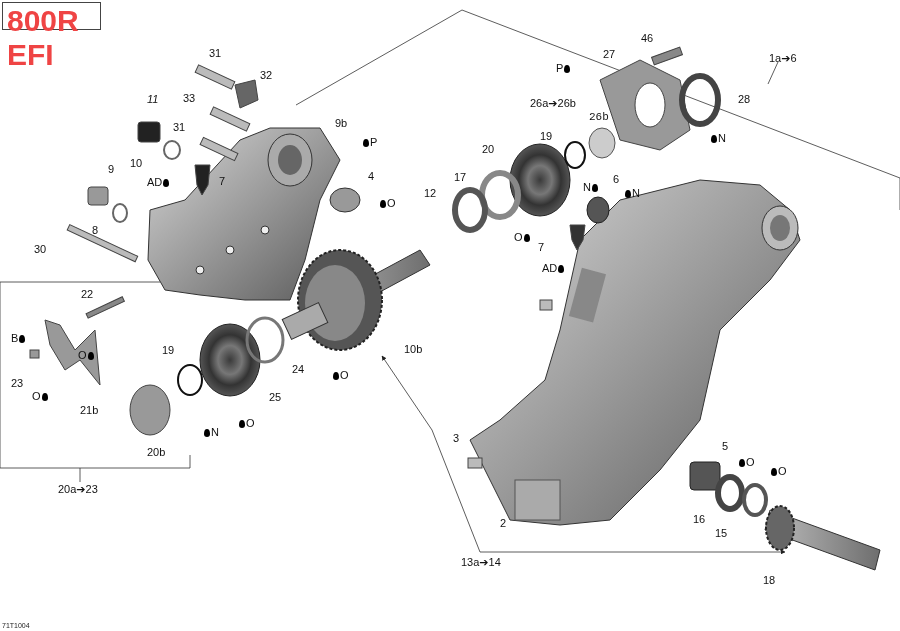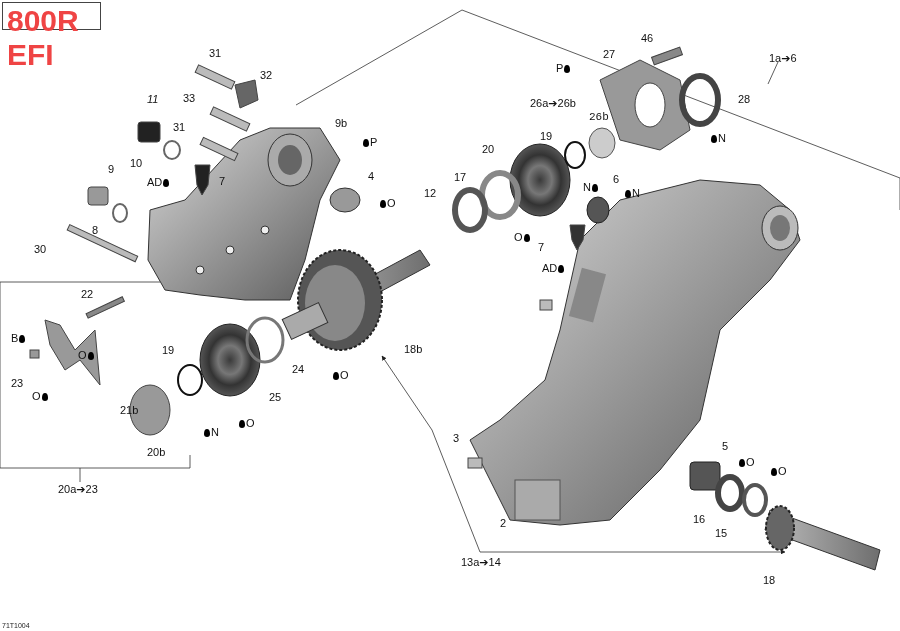--- a/index.html
+++ b/index.html
@@ -127,26 +127,26 @@
     <span class="lbl" style="left: 173px; top: 121px;">31</span>
     <span class="lbl" style="left: 335px; top: 117px;">9b</span>
     <span class="lbl" style="left: 130px; top: 157px;">10</span>
     <span class="lbl" style="left: 108px; top: 163px;">9</span>
     <span class="lbl" style="left: 219px; top: 175px;">7</span>
     <span class="lbl" style="left: 368px; top: 170px;">4</span>
     <span class="lbl" style="left: 92px; top: 224px;">8</span>
     <span class="lbl" style="left: 34px; top: 243px;">30</span>
     <span class="lbl" style="left: 81px; top: 288px;">22</span>
     <span class="lbl" style="left: 11px; top: 377px;">23</span>
-    <span class="lbl" style="left: 80px; top: 404px; margin-left: 40px;">21b</span>
+    <span class="lbl" style="left: 80px; top: 404px;">21b</span>
     <span class="lbl" style="left: 162px; top: 344px;">19</span>
     <span class="lbl" style="left: 147px; top: 446px;">20b</span>
     <span class="lbl" style="left: 292px; top: 363px;">24</span>
     <span class="lbl" style="left: 269px; top: 391px;">25</span>
-    <span class="lbl" style="left: 404px; top: 343px;">18b</span>
+    <span class="lbl" style="left: 404px; top: 343px;">10b</span>
     <span class="lbl" style="left: 482px; top: 143px;">20</span>
     <span class="lbl" style="left: 454px; top: 171px;">17</span>
     <span class="lbl" style="left: 424px; top: 187px;">12</span>
     <span class="lbl" style="left: 641px; top: 32px;">46</span>
     <span class="lbl" style="left: 603px; top: 48px;">27</span>
     <span class="lbl" style="left: 530px; top: 97px;">26a➔26b</span>
     <span class="lbl" style="left: 589px; top: 111px; font-family: Liberation Mono, monospace;">26b</span>
     <span class="lbl" style="left: 540px; top: 130px;">19</span>
     <span class="lbl" style="left: 738px; top: 93px; text-align: right;">28</span>
     <span class="lbl" style="left: 613px; top: 173px;">6</span>

